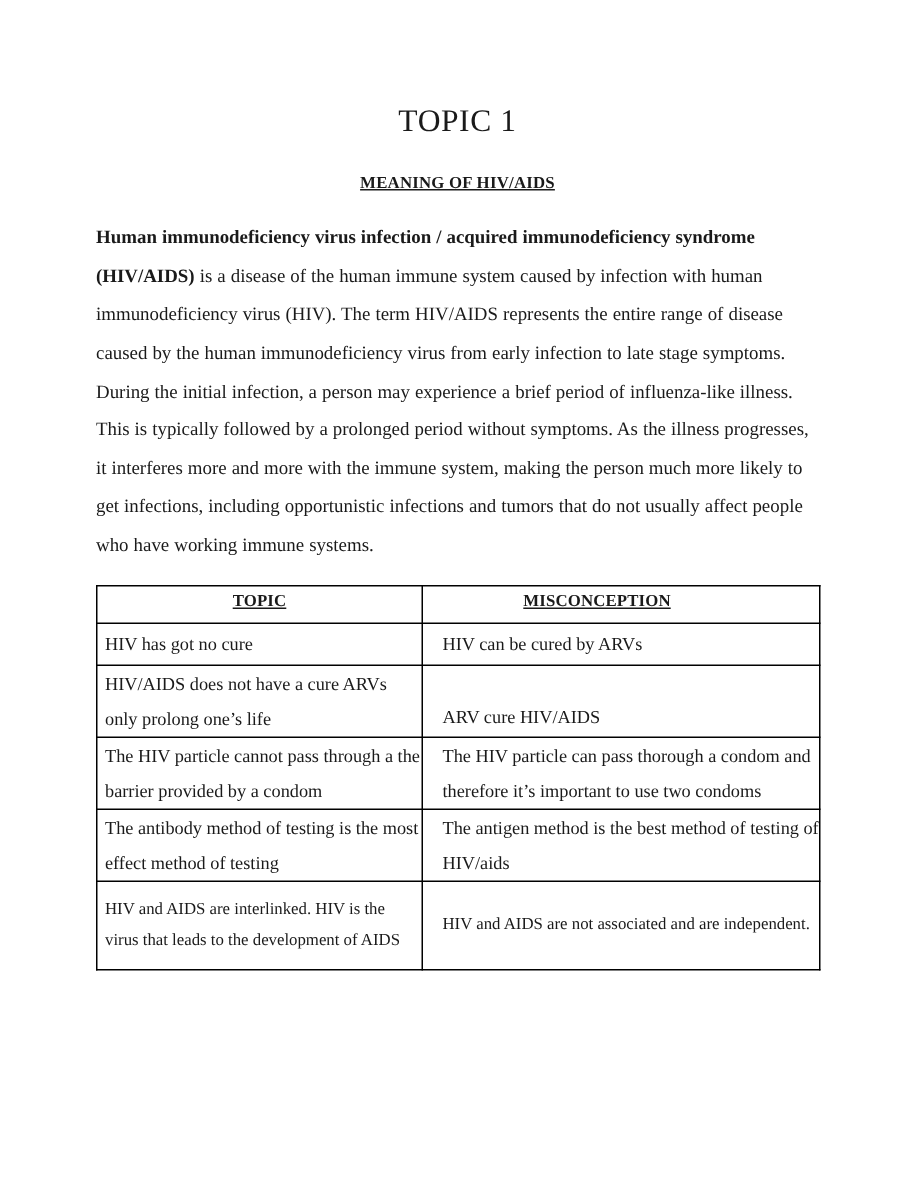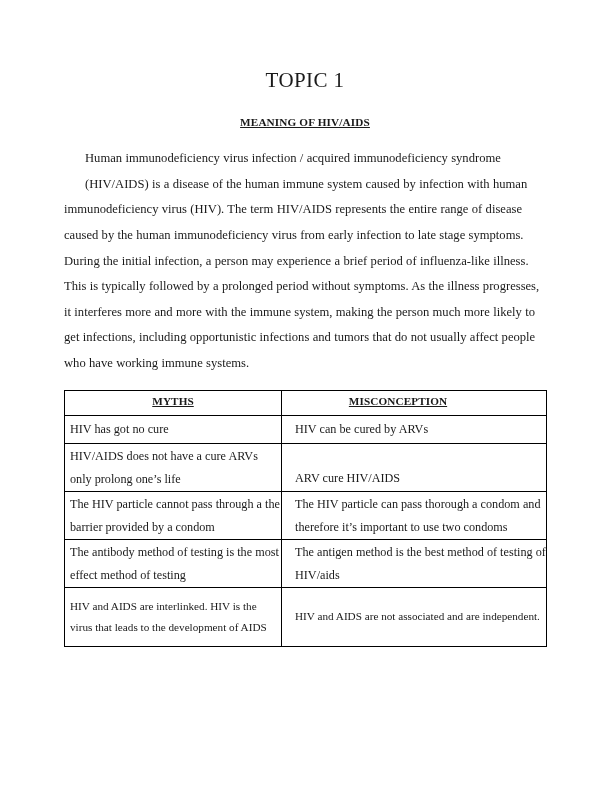--- a/index.html
+++ b/index.html
@@ -55,21 +55,21 @@
 
   
   .body-para {
     font-size: 12.6px;
     line-height: 25.6px;
     text-align: left;
     margin: 0;
     padding-top: 18px;
     word-spacing: 0.2px;
   }
-  .body-para b { font-weight: normal; margin-left: 21px; }
+  .body-para b { font-weight: bold; }
 
   
   .facts-table {
     border-collapse: collapse;
     width: 482px;
     margin-top: 13px;
     table-layout: fixed;
   }
   .facts-table td, .facts-table th {
     border: 1px solid #000000;
@@ -131,21 +131,21 @@
 
 
     <table class="facts-table">
       <colgroup>
         <col class="col-facts">
         <col class="col-misc">
       </colgroup>
       <thead>
         <tr>
           <th class="hdr-cell">
-            <span>MYTHS</span>
+            <span>TOPIC</span>
           </th>
           <th class="hdr-cell hdr-misc">
             <span>MISCONCEPTION</span>
           </th>
         </tr>
       </thead>
       <tbody>
         <tr class="r1">
           <td class="c-left">
             <span class="cell-text">HIV has got no cure</span>

